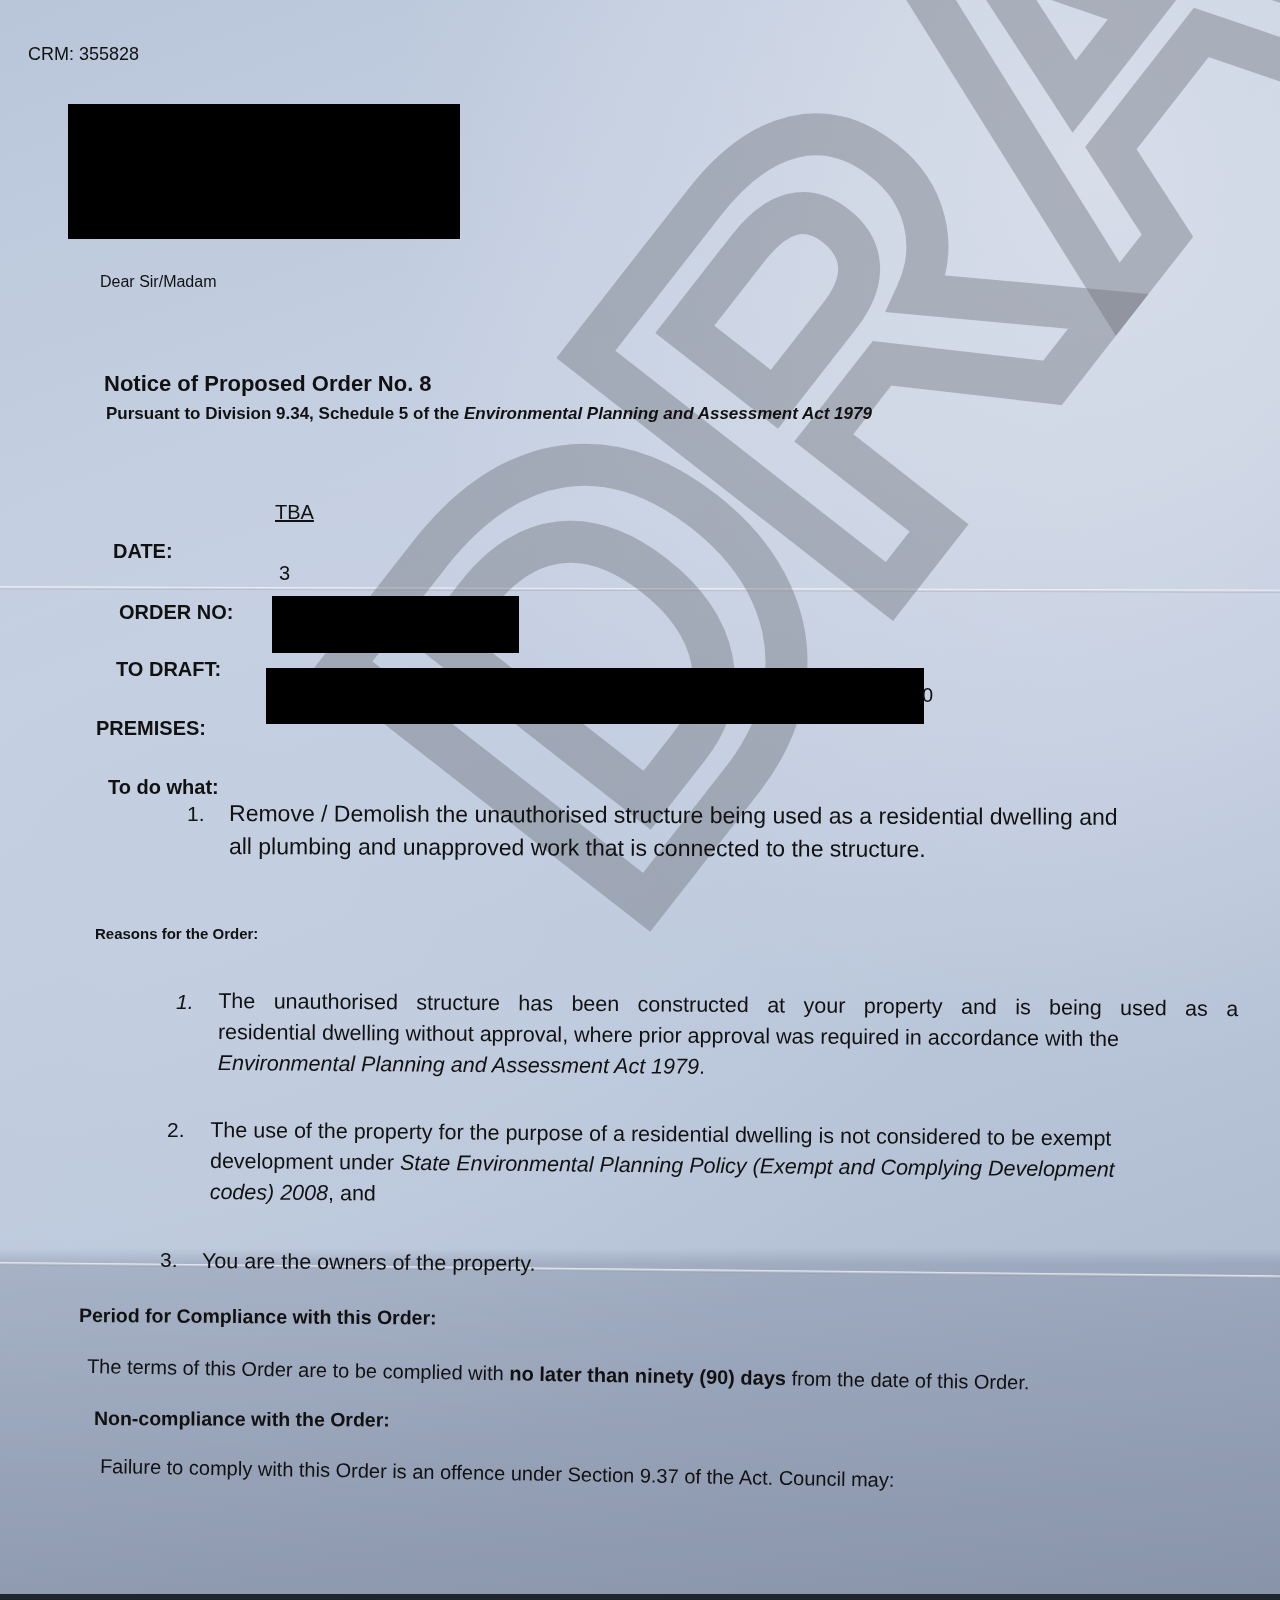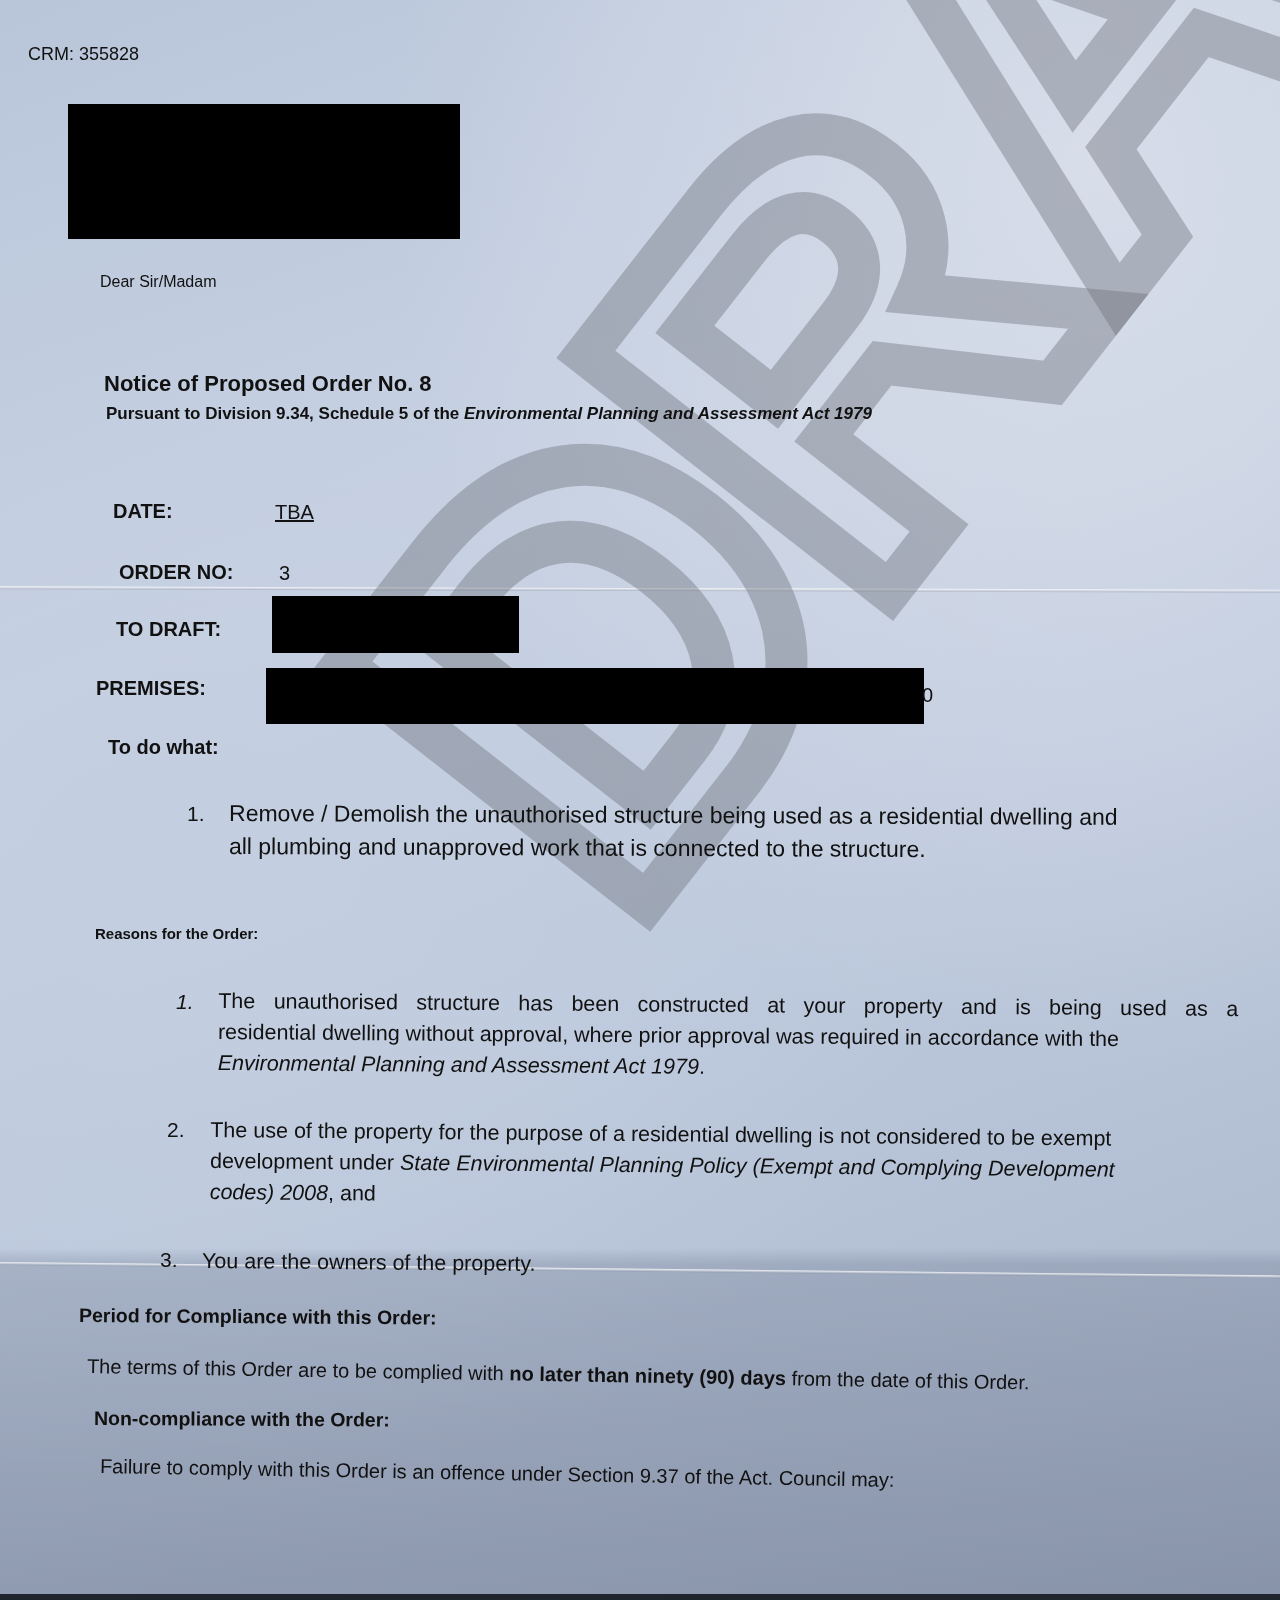--- a/index.html
+++ b/index.html
@@ -34,21 +34,21 @@
   .r-addr { left:68px; top:104px; width:392px; height:135px; }
   .r-whom { left:272px; top:596px; width:247px; height:57px; }
   .r-prem { left:266px; top:668px; width:658px; height:56px; }
   .prem-tail { left:922px; top:684px; font-size:20px; }
 
   .greeting { left:100px; top:273px; font-size:16px; }
   .title1 { left:104px; top:371px; font-size:22px; font-weight:bold; }
   .title2 { left:106px; top:404px; font-size:17px; font-weight:bold; }
   .title2 i { font-style:italic; }
 
-  .lbl { font-size:20px; font-weight:bold; }
+  .lbl { font-size:20px; font-weight:bold;margin-top:40px; }
   .val { font-size:20px; }
 
   .para { position:absolute; font-size:23px; line-height:33px; }
   .num { position:absolute; font-size:21px; }
   .ital { font-style:italic; }
   .bold { font-weight:bold; }
   .sec { font-size:15px; font-weight:bold; }
   .small { font-size:19.5px; }
 </style>
 </head>

